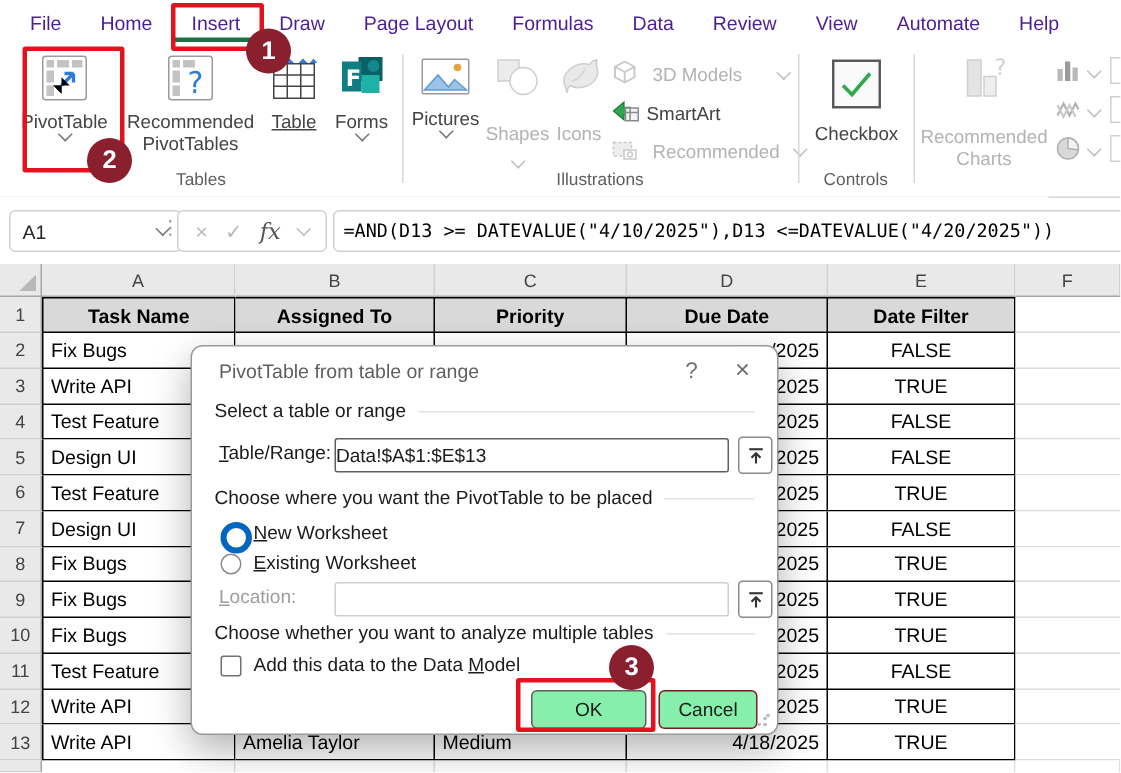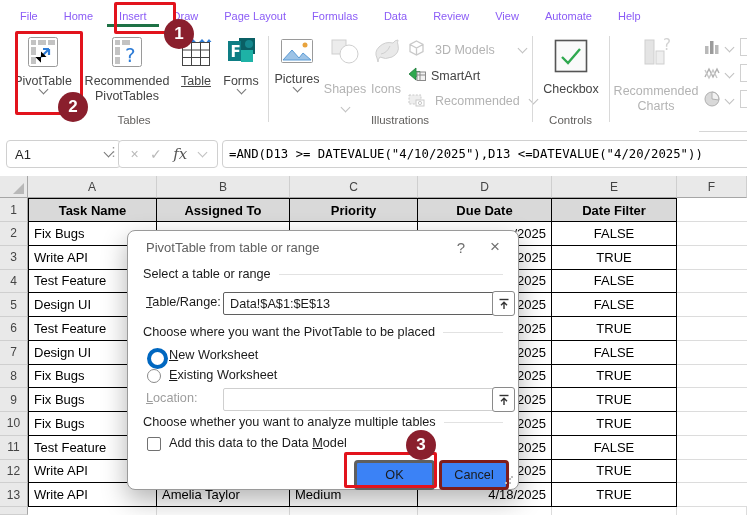--- a/index.html
+++ b/index.html
@@ -2,21 +2,21 @@
 <html><head>
 <meta charset="utf-8">
 <style>
   html,body{margin:0;padding:0;background:#fff;}
   #screen{position:relative;width:747px;height:515px;overflow:hidden;
     font-family:"Liberation Sans","DejaVu Sans",sans-serif;color:#262626;
     background:#fff;font-size:13px;}
   
   #tabrow{position:absolute;left:0;top:0;width:747px;height:30px;display:flex;
     align-items:center;padding-left:8px;gap:2px;background:#fff;}
-  .tab{padding:6px 12px 5px 12px;font-size:11px;color:#8b5cf6;white-space:nowrap;}
+  .tab{padding:6px 12px 5px 12px;font-size:13px;color:#4c1d95;white-space:nowrap;}
   .tab.active{border-bottom:3px solid #1e7145;padding-bottom:2px;}
   
   #ribbon{position:absolute;left:0;top:30px;width:747px;height:101px;background:#fff;
     border-bottom:1px solid #d6d6d6;}
   .rsep{position:absolute;top:6px;height:86px;width:1px;background:#d9d9d9;}
   .grouplabel{position:absolute;top:84px;font-size:11.5px;color:#605e5c;text-align:center;}
   .rbtn{position:absolute;display:flex;flex-direction:column;align-items:center;
     font-size:12.5px;color:#444;text-align:center;line-height:1.15;}
   .rbtn .lbl{margin-top:3px;}
   .rbtn.gray,.rowbtn.gray{color:#b3b3b3;gap:10px;}
@@ -61,30 +61,30 @@
     border:1px solid #9a9a9a;border-radius:8px;box-shadow:0 10px 26px rgba(0,0,0,.3);
     font-size:12.7px;color:#1b1b1b;z-index:20;}
   #dlgtitle{position:absolute;left:18px;top:9px;color:#5f5f5f;font-size:13px;}
   .dlgbtn{position:absolute;top:7px;width:22px;height:18px;color:#707070;font-size:15px;
     display:flex;align-items:center;justify-content:center;}
   .secrow{position:absolute;left:15px;right:15px;display:flex;align-items:center;gap:8px;
     font-size:12.7px;color:#1b1b1b;white-space:nowrap;}
   .secrow .line{flex:1;border-top:1px solid #e2e2e2;margin-top:1px;}
   .fieldlbl{position:absolute;left:18px;font-size:12.7px;}
   .dinput{position:absolute;left:95px;width:261px;height:21px;border:1px solid #5f5f5f;
-    border-radius:2px;display:flex;align-items:center;padding:0 6px;font-size:12.7px;}
+    border-radius:2px;display:flex;align-items:center;padding:0 0;font-size:12.7px;}
   .dinput.dis{border-color:#cfcfcf;}
   .rangebtn{position:absolute;left:364px;width:21px;height:23px;border:1px solid #8a8a8a;
     border-radius:3px;display:flex;align-items:center;justify-content:center;background:#fff;}
   .radio{position:absolute;left:19px;width:13px;height:13px;border-radius:50%;background:#fff;}
   .radio.sel{border:4px solid #0067c0;}
   .radio.unsel{border:1px solid #8a8a8a;width:12px;height:12px;}
   .radiolbl{position:absolute;left:41px;font-size:12.7px;}
   .cb{position:absolute;left:19px;width:12px;height:12px;border:1px solid #717171;border-radius:2px;background:#fff;}
-  .pushbtn{position:absolute;height:24px;border:3px solid #7f1d1d;border-radius:4px;background:#3b82f6;
+  .pushbtn{position:absolute;height:24px;border:1px solid #7f1d1d;border-radius:4px;background:#86efac;
     display:flex;align-items:center;justify-content:center;font-size:12.7px;color:#1b1b1b;}
   #grip{position:absolute;right:4px;bottom:4px;width:10px;height:10px;
     background:radial-gradient(circle at 2px 8px,#bdbdbd 1px,transparent 1.4px),
                radial-gradient(circle at 6px 8px,#bdbdbd 1px,transparent 1.4px),
                radial-gradient(circle at 8px 2px,#bdbdbd 1px,transparent 1.4px),
                radial-gradient(circle at 6px 4px,#bdbdbd 1px,transparent 1.4px);}
   
   .redbox{position:absolute;border:3px solid #e2131c;z-index:30;border-radius:2px;}
   .badge{position:absolute;width:30px;height:30px;border-radius:50%;background:#8a1f2d;
     color:#fff;font-weight:bold;font-size:17px;display:flex;align-items:center;

